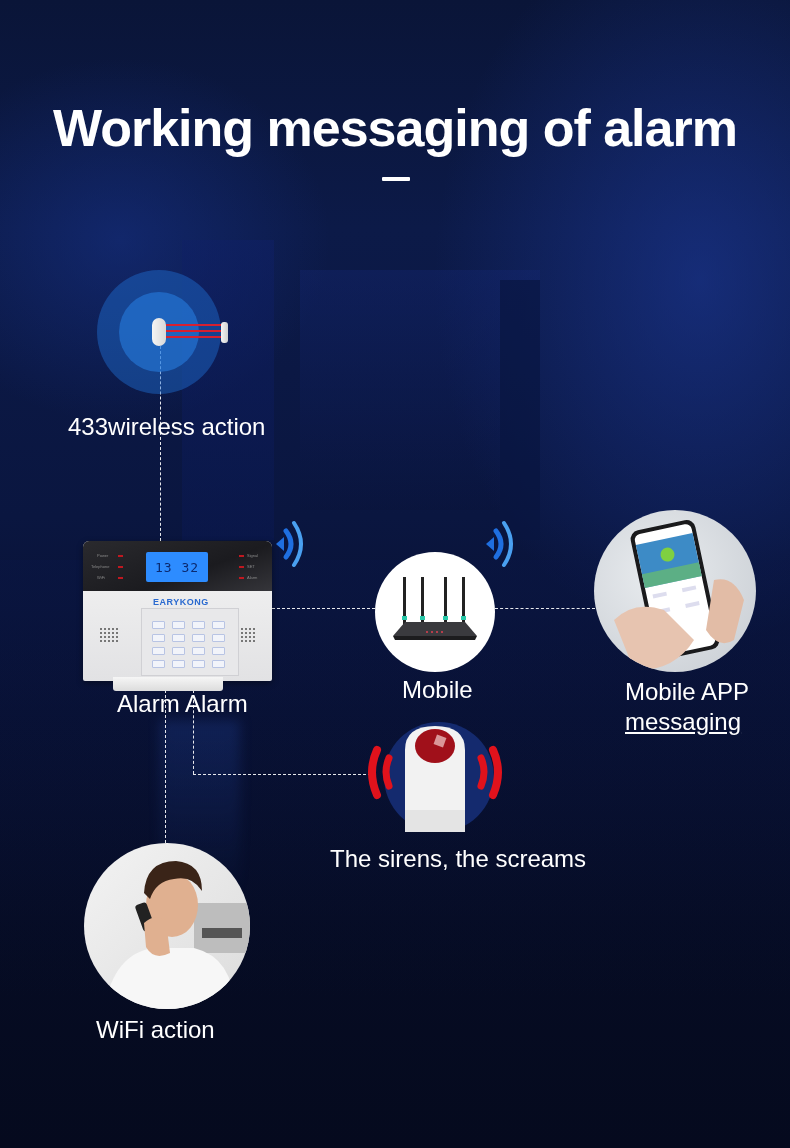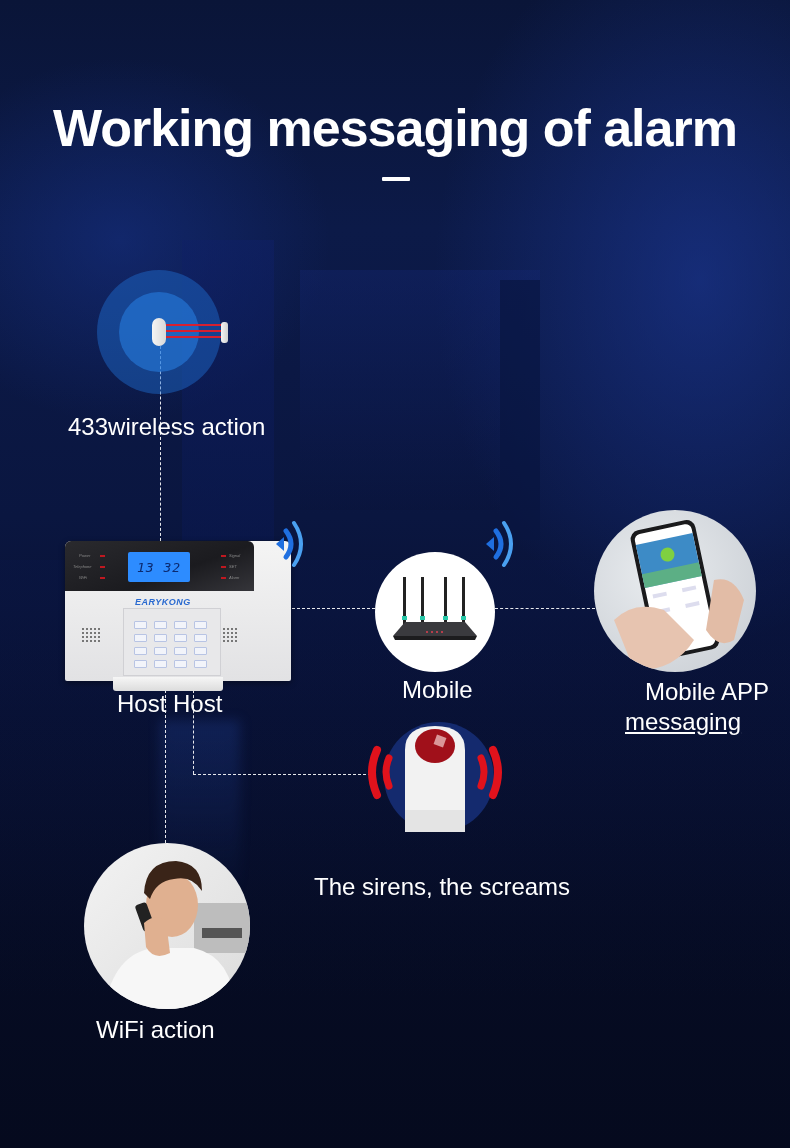--- a/index.html
+++ b/index.html
@@ -67,25 +67,24 @@
       background: linear-gradient(90deg, #f4f4f4, #d8d8d8);
     }
     .sensor-magnet {
       position: absolute; left: 221px; top: 322px; width: 7px; height: 21px; border-radius: 3px;
       background: linear-gradient(90deg, #f4f4f4, #d0d0d0);
     }
     .sensor-beam { position: absolute; left: 166px; width: 56px; height: 2px; background: #d62030; }
 
     
     .host {
-      position: absolute; left: 65px; top: 541px; width: 226px; height: 140px;
+      position: absolute; left: 83px; top: 541px; width: 189px; height: 140px;
       background: linear-gradient(180deg, #f4f4f4, #e2e2e4);
       border-radius: 6px 6px 2px 2px;
       box-shadow: 0 2px 6px rgba(0,0,0,0.4);
-      font-style: italic;
     }
     .host-top {
       position: absolute; left: 0; top: 0; width: 189px; height: 50px;
       background: linear-gradient(160deg, #2a2a2e 0%, #1b1b1f 60%, #35353a 100%);
       border-radius: 6px 6px 0 0;
     }
     .host-lcd {
       position: absolute; left: 63px; top: 11px; width: 62px; height: 30px;
       background: #2d8cff; border-radius: 2px;
       color: #0b2a70; font-family: "DejaVu Sans Mono", monospace; font-size: 13px;
@@ -196,21 +195,21 @@
       <div class="key" style="left:30px; top:38px;"></div>
       <div class="key" style="left:50px; top:38px;"></div>
       <div class="key" style="left:70px; top:38px;"></div>
       <div class="key" style="left:10px; top:51px;"></div>
       <div class="key" style="left:30px; top:51px;"></div>
       <div class="key" style="left:50px; top:51px;"></div>
       <div class="key" style="left:70px; top:51px;"></div>
     </div>
   </div>
   <div class="host-stand" style="left:113px; top:677px;"></div>
-  <div class="label" style="left:117px; top:690px;">Host Host</div>
+  <div class="label" style="left:117px; top:690px;">Alarm Alarm</div>
 </div>
 
 <svg class="wifi" style="left:270px; top:517px;" viewBox="0 0 40 54">
   <path d="M6 27 L14 20 L14 34 Z" fill="#1f6fe0"></path>
   <path d="M16 14 Q26 27 16 40" stroke="#1f6fe0" stroke-width="5" fill="none" stroke-linecap="round"></path>
   <path d="M24 6 Q38 27 24 48" stroke="#4aa0f0" stroke-width="4" fill="none" stroke-linecap="round"></path>
 </svg>
 <svg class="wifi" style="left:480px; top:517px;" viewBox="0 0 40 54">
   <path d="M6 27 L14 20 L14 34 Z" fill="#1f6fe0"></path>
   <path d="M16 14 Q26 27 16 40" stroke="#1f6fe0" stroke-width="5" fill="none" stroke-linecap="round"></path>
@@ -250,37 +249,37 @@
         <circle cx="81" cy="44" r="7" fill="#7fd040"></circle>
         <rect x="58" y="80" width="14" height="4" fill="#dde"></rect>
         <rect x="88" y="80" width="14" height="4" fill="#dde"></rect>
         <rect x="58" y="96" width="14" height="4" fill="#dde"></rect>
         <rect x="88" y="96" width="14" height="4" fill="#dde"></rect>
       </g>
       <path d="M20 110 Q40 90 70 100 L100 130 Q80 162 40 160 Z" fill="#e7c4b0"></path>
       <path d="M120 70 Q140 65 150 90 L140 130 Q125 140 112 120 Z" fill="#e2bca6"></path>
     </svg>
   </div>
-  <div class="label" style="left:625px; top:678px;margin-left:20px;">Mobile APP</div>
+  <div class="label" style="left:625px; top:678px;">Mobile APP</div>
   <div class="label" style="left:625px; top:708px;text-decoration:underline;">messaging</div>
 </div>
 
 <div>
   <div class="circle siren-circle"></div>
   <svg style="position:absolute; left:365px; top:720px;" width="140" height="115" viewBox="0 0 140 115">
     <path d="M12 30 Q2 52 12 75" stroke="#e0121c" stroke-width="8" fill="none" stroke-linecap="round"></path>
     <path d="M24 38 Q18 52 24 66" stroke="#e0121c" stroke-width="7" fill="none" stroke-linecap="round"></path>
     <path d="M128 30 Q138 52 128 75" stroke="#e0121c" stroke-width="8" fill="none" stroke-linecap="round"></path>
     <path d="M116 38 Q122 52 116 66" stroke="#e0121c" stroke-width="7" fill="none" stroke-linecap="round"></path>
     <path d="M40 30 Q40 6 70 6 Q100 6 100 30 L100 112 L40 112 Z" fill="#f2f2f2"></path>
     <path d="M40 90 L100 90 L100 112 L40 112 Z" fill="#e4e4e4"></path>
     <ellipse cx="70" cy="26" rx="20" ry="17" fill="#a0101a"></ellipse>
     <rect x="70" y="16" width="10" height="10" fill="#e8b8b8" opacity="0.8" transform="rotate(20 75 21)"></rect>
   </svg>
-  <div class="label" style="left:314px; top:845px;margin-top:28px;">The sirens, the screams</div>
+  <div class="label" style="left:330px; top:845px;">The sirens, the screams</div>
 </div>
 
 <div>
   <div class="circle person-circle">
     <svg width="166" height="166" viewBox="0 0 166 166">
       <rect x="110" y="60" width="56" height="50" fill="#bdbdbd"></rect>
       <rect x="118" y="85" width="40" height="10" fill="#555"></rect>
       <path d="M20 166 Q30 110 70 105 L110 105 Q150 115 150 166 Z" fill="#f7f7f7"></path>
       <ellipse cx="88" cy="62" rx="26" ry="32" fill="#e0b090"></ellipse>
       <path d="M60 50 Q62 18 92 18 Q118 20 118 48 Q108 32 90 36 Q72 38 66 56 Z" fill="#3a2418"></path>

